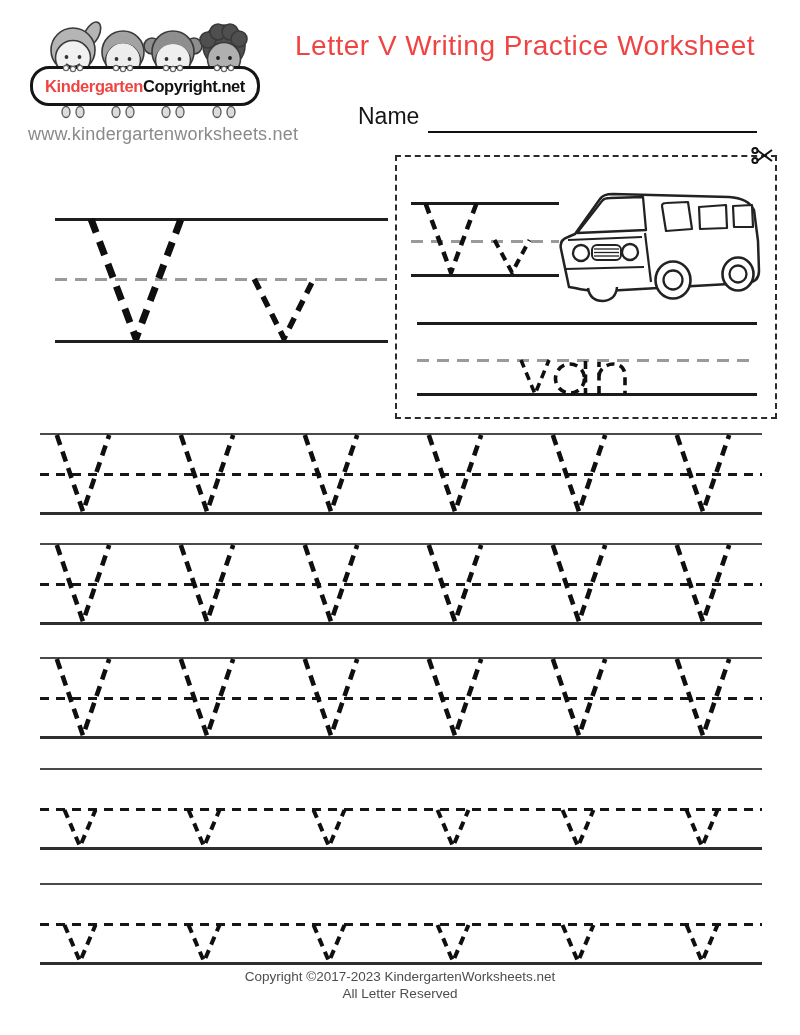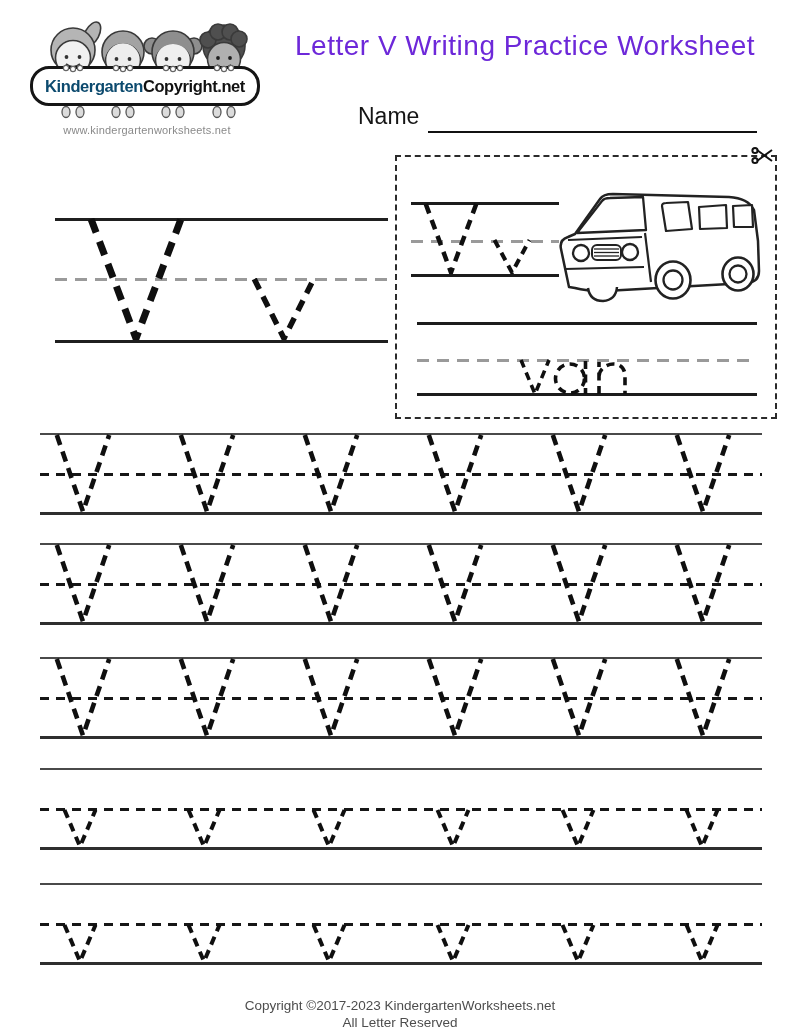--- a/index.html
+++ b/index.html
@@ -7,29 +7,29 @@
         font-family:"Liberation Sans",sans-serif;color:#111;}
 
   
   .logo{position:absolute;left:28px;top:12px;width:238px;height:130px;}
   .logo svg{display:block;}
   .heads{position:absolute;left:0;top:0;z-index:1;}
   .banner{position:absolute;left:2px;top:54px;width:230px;height:40px;z-index:2;
           background:#fff;border:3px solid #151515;border-radius:19px;
           display:flex;align-items:center;justify-content:center;box-sizing:border-box;
           font-size:16.5px;font-weight:700;letter-spacing:-0.4px;white-space:nowrap;}
-  .banner .lt{color:#0c4a6e;font-weight:600;}
+  .banner .lt{color:#ef4444;font-weight:600;}
   .banner .dk{color:#111;}
   .overlay-bits{position:absolute;left:0;top:0;z-index:3;pointer-events:none;}
   .logo-url{position:absolute;left:0;top:112px;width:238px;text-align:center;
-            font-size:11px;color:#8a8a8a;letter-spacing:0.2px;z-index:2;}
+            font-size:18px;color:#8a8a8a;letter-spacing:0.2px;z-index:2;}
 
   
   .title{position:absolute;left:262px;right:12px;top:30px;text-align:center;
-         font-size:28px;letter-spacing:0.5px;color:#6d28d9;}
+         font-size:28px;letter-spacing:0.5px;color:#ef4444;}
   .name-label{position:absolute;left:358px;top:103px;font-size:23px;color:#151515;}
   .name-line{position:absolute;left:428px;top:131px;width:329px;border-top:2.6px solid #111;}
 
   
   .ln{position:absolute;left:0;right:0;}
   .ln.s1{height:2.4px;background:#4a4a4a;}
   .ln.s2{height:3px;background:#2e2e2e;}
   .ln.bd{height:3px;background:repeating-linear-gradient(90deg,#161616 0 9.5px,transparent 9.5px 16px);}
   .ln.gd{height:2.5px;background:repeating-linear-gradient(90deg,#9a9a9a 0 12px,transparent 12px 20px);}
 
@@ -50,21 +50,21 @@
   .word-van{position:absolute;left:120px;top:198px;}
 
   
   .prow{position:absolute;left:40px;width:722px;height:82px;}
   .letters{position:absolute;display:flex;justify-content:space-between;}
   .letters.upper{left:14px;right:30px;top:1px;}
   .letters.lower{left:22px;right:42px;top:41px;}
 
   
   .footer{position:absolute;left:0;right:0;top:968px;text-align:center;color:#4d4d4d;
-          font-size:13.5px;line-height:17px;margin-top:29px;}
+          font-size:13.5px;line-height:17px;}
 </style>
 </head>
 <body>
 
 <div class="page">
 
   <div class="logo">
     <svg class="heads" width="238" height="70" viewBox="0 0 238 70">
       <g stroke="#3a3a3a" stroke-width="1.6">
 

